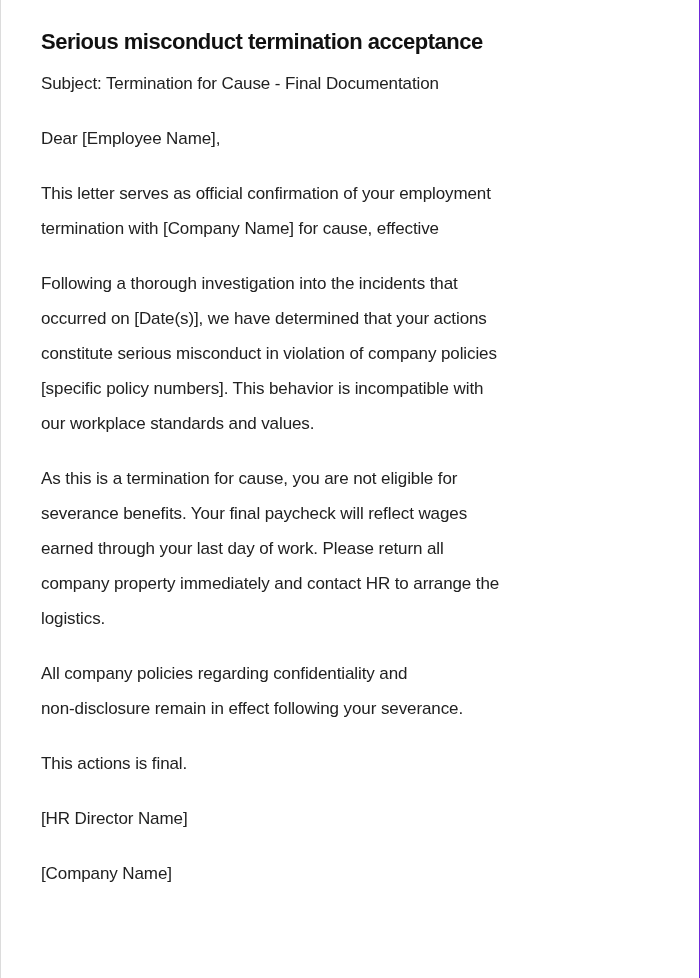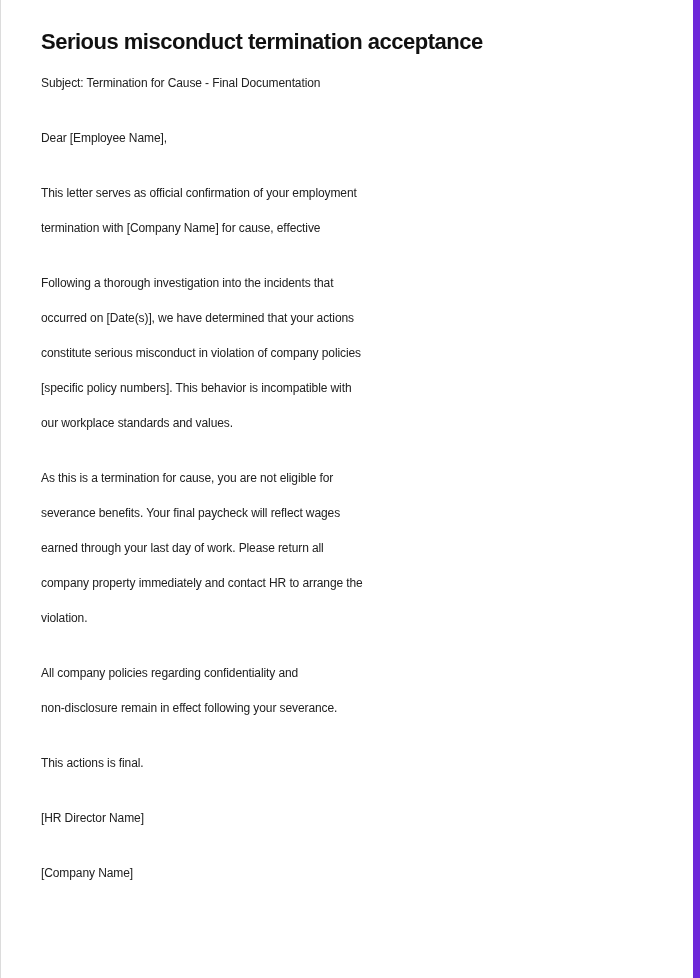--- a/index.html
+++ b/index.html
@@ -7,39 +7,39 @@
     padding: 0;
     background: #ffffff;
   }
   .page {
     position: relative;
     width: 700px;
     min-height: 978px;
     margin: 0 auto;
     background: #ffffff;
     border-left: 1px solid #dcdcdc;
-    border-right: 7px solid #6d28d9;
+    border-right: 1px solid #6d28d9;
     box-sizing: border-box;
     font-family: "Liberation Sans", sans-serif;
     color: #212121;
   }
   .content {
     padding: 28px 40px 40px 40px;
   }
   h1.doc-title {
     margin: 0 0 10px 0;
     font-size: 22px;
     line-height: 28px;
     font-weight: 700;
     letter-spacing: -0.5px;
     color: #111111;
   }
   p.para {
     margin: 0 0 20px 0;
-    font-size: 12px;
+    font-size: 17px;
     line-height: 35px;
     letter-spacing: -0.1px;
     color: #212121;
   }
   p.para:last-child {
     margin-bottom: 12px;
   }
   span.ln {
     display: block;
     white-space: pre;
@@ -68,21 +68,21 @@
       <span class="ln">constitute serious misconduct in violation of company policies</span>
       <span class="ln">[specific policy numbers]. This behavior is incompatible with</span>
       <span class="ln">our workplace standards and values.</span>
     </p>
 
     <p class="para">
       <span class="ln">As this is a termination for cause, you are not eligible for</span>
       <span class="ln">severance benefits. Your final paycheck will reflect wages</span>
       <span class="ln">earned through your last day of work. Please return all</span>
       <span class="ln">company property immediately and contact HR to arrange the</span>
-      <span class="ln">violation.</span>
+      <span class="ln">logistics.</span>
     </p>
 
     <p class="para">
       <span class="ln">All company policies regarding confidentiality and</span>
       <span class="ln">non-disclosure remain in effect following your severance.</span>
     </p>
 
     <p class="para">This actions is final.</p>
 
     <p class="para">[HR Director Name]</p>

